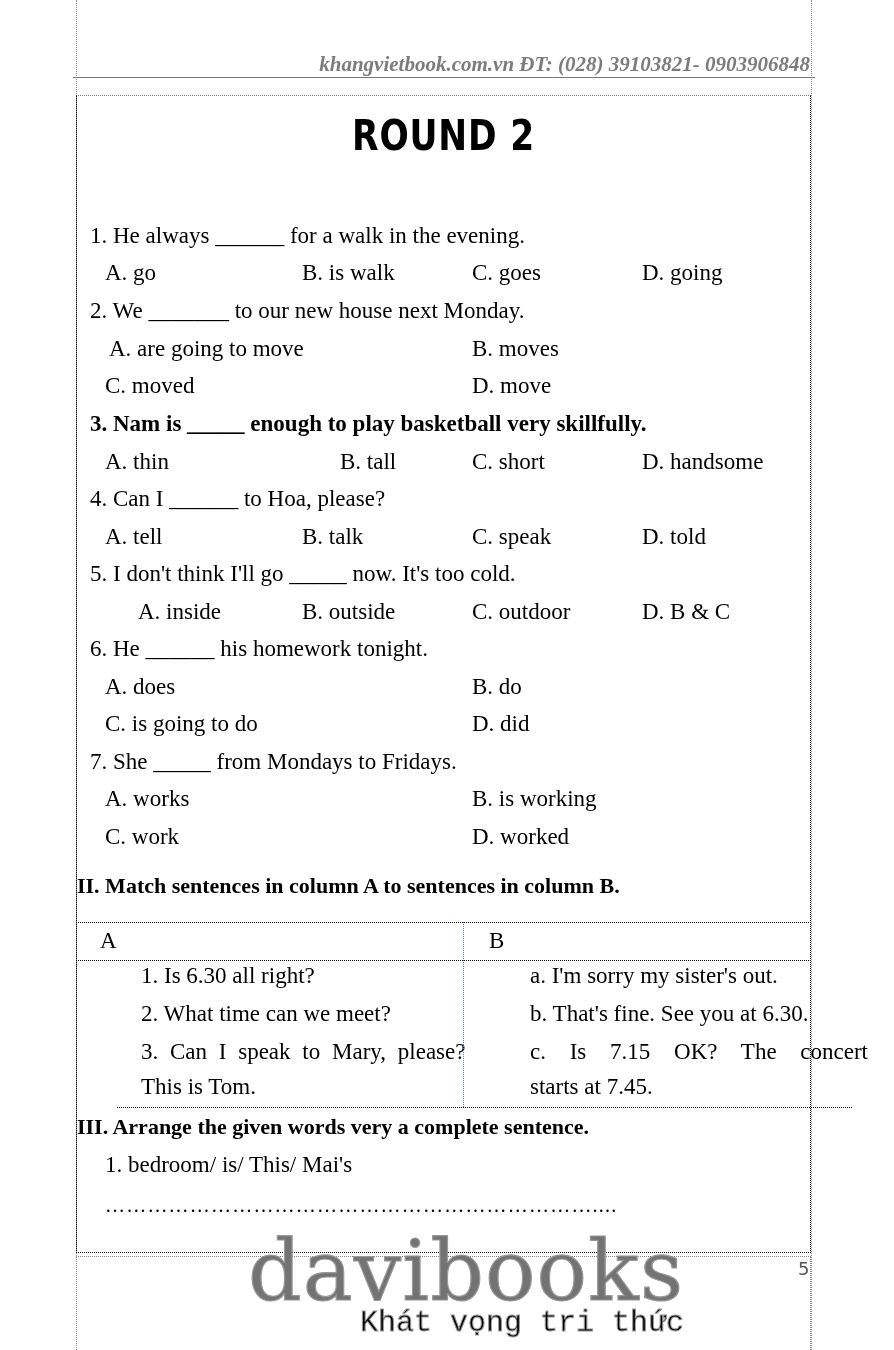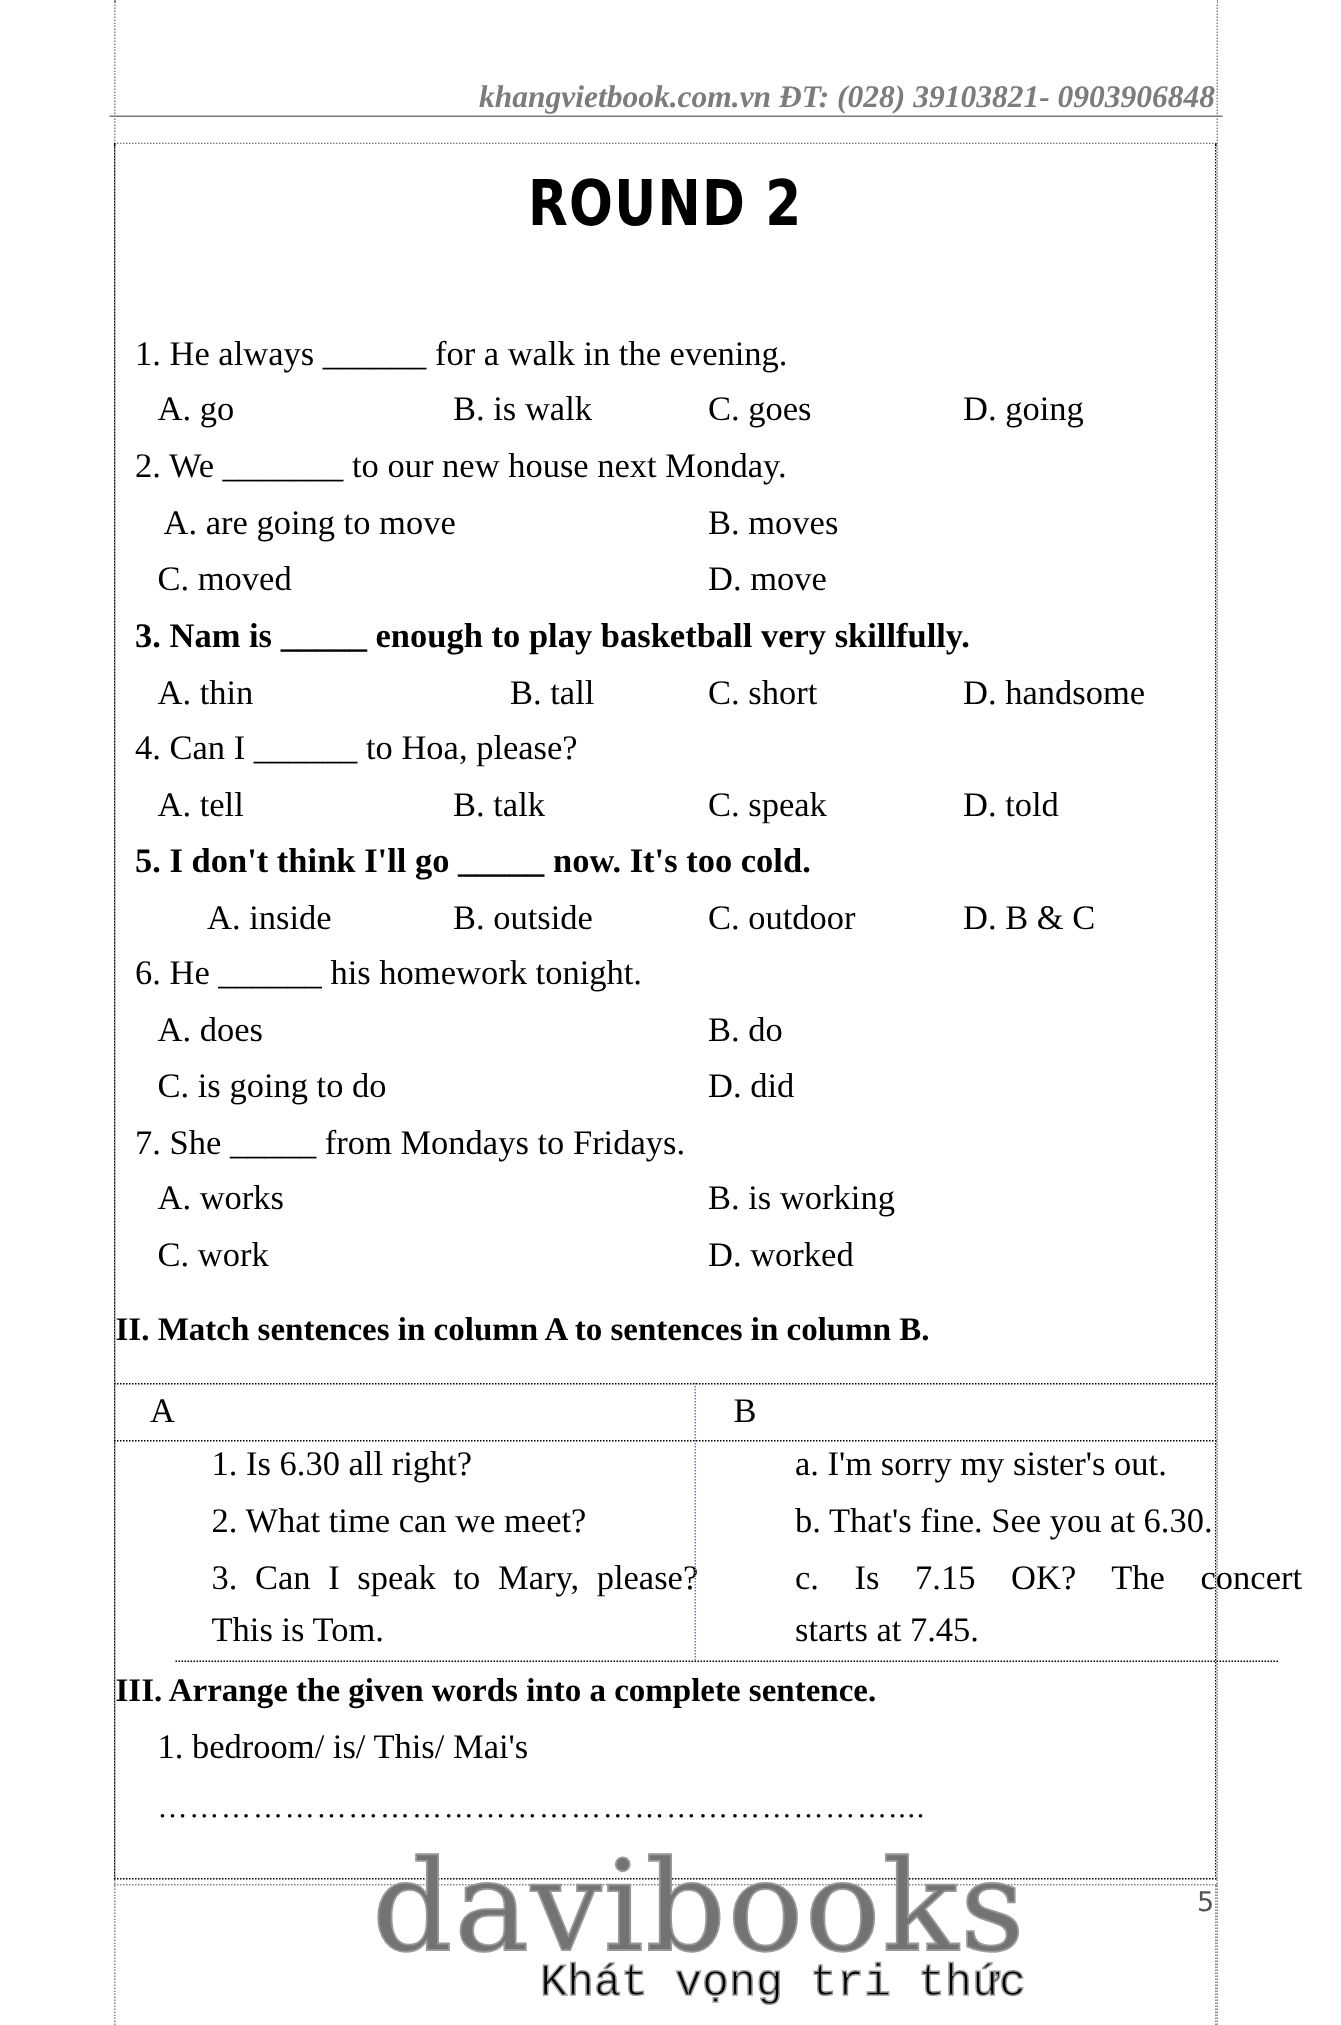--- a/index.html
+++ b/index.html
@@ -57,21 +57,21 @@
   <div class="opt" style="left:225px;top:353px;margin-left:38px;">B. tall</div>
   <div class="opt" style="left:395px;top:353px;">C. short</div>
   <div class="opt" style="left:565px;top:353px;">D. handsome</div>
 
   <div class="line q" style="top:390px;">4. Can I ______ to Hoa, please?</div>
   <div class="opt" style="left:28px;top:428px;">A. tell</div>
   <div class="opt" style="left:225px;top:428px;">B. talk</div>
   <div class="opt" style="left:395px;top:428px;">C. speak</div>
   <div class="opt" style="left:565px;top:428px;">D. told</div>
 
-  <div class="line q" style="top:465px;font-weight:bold;">5. I don't think I'll go _____ now. It's too cold.</div>
+  <div class="line q" style="top:465px;">5. I don't think I'll go _____ now. It's too cold.</div>
   <div class="opt" style="left:28px;top:503px;margin-left:33px;">A. inside</div>
   <div class="opt" style="left:225px;top:503px;">B. outside</div>
   <div class="opt" style="left:395px;top:503px;">C. outdoor</div>
   <div class="opt" style="left:565px;top:503px;">D. B &amp; C</div>
 
   <div class="line q" style="top:540px;">6. He ______ his homework tonight.</div>
   <div class="opt" style="left:28px;top:578px;">A. does</div>
   <div class="opt" style="left:395px;top:578px;">B. do</div>
   <div class="opt" style="left:28px;top:615px;">C. is going to do</div>
   <div class="opt" style="left:395px;top:615px;">D. did</div>
@@ -95,21 +95,21 @@
       <div class="cell" style="left:24px;top:79px;word-spacing:6px;">3. Can I speak to Mary, please?</div>
       <div class="cell" style="left:24px;top:114px;">This is Tom.</div>
       <div class="cell" style="left:413px;top:3px;">a. I'm sorry my sister's out.</div>
       <div class="cell" style="left:413px;top:41px;">b. That's fine. See you at 6.30.</div>
       <div class="cell" style="left:413px;top:79px;word-spacing:18px;">c. Is 7.15 OK? The concert</div>
       <div class="cell" style="left:413px;top:114px;">starts at 7.45.</div>
     </div>
     <div class="mt-divider"></div>
   </div>
 
-  <div class="sec-heading small" style="top:1018px;">III. Arrange the given words into a complete sentence.</div>
+  <div class="sec-heading small" style="top:1018px;">III. Arrange the given words very a complete sentence.</div>
   <div class="line" style="left:28px;top:1056px;">1.  bedroom/ is/ This/ Mai's</div>
   <div class="dots">……………………………………………………………....</div>
 </div>
 
 <div class="footer-box"></div>
 <div class="watermark">davibooks</div>
 <div class="watermark-sub">Khát vọng tri thức</div>
 <div class="page-num">5</div>
 
 </body></html>

